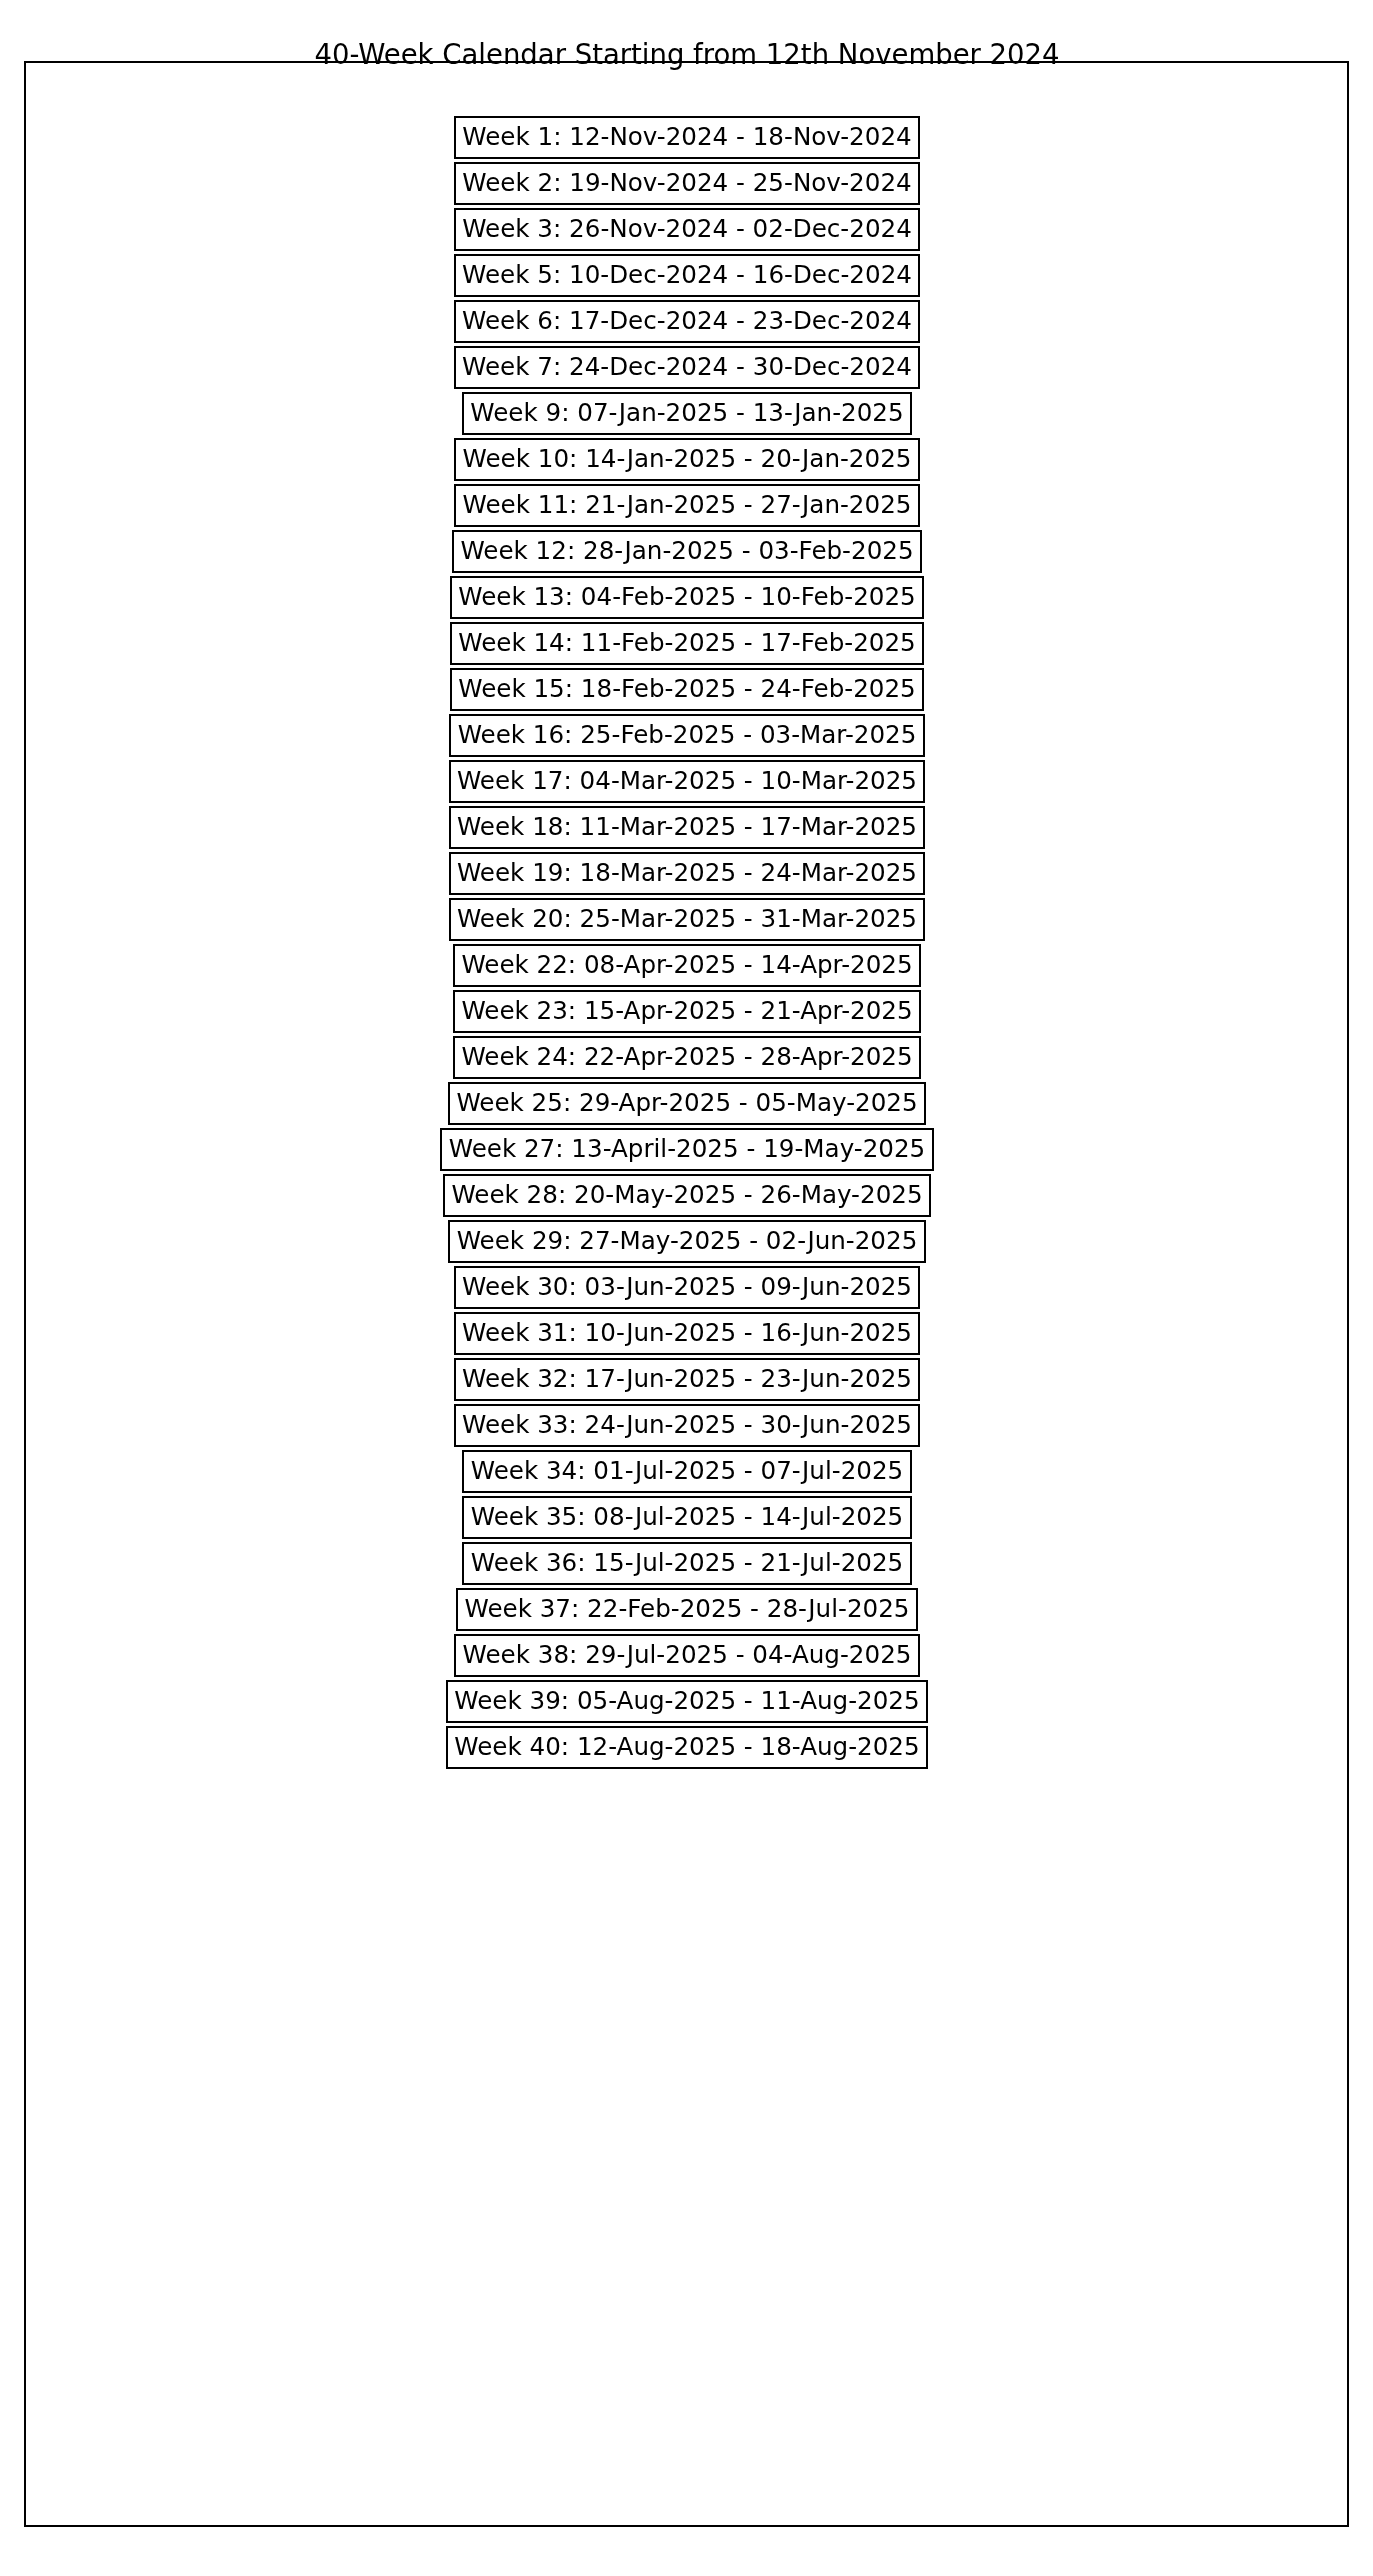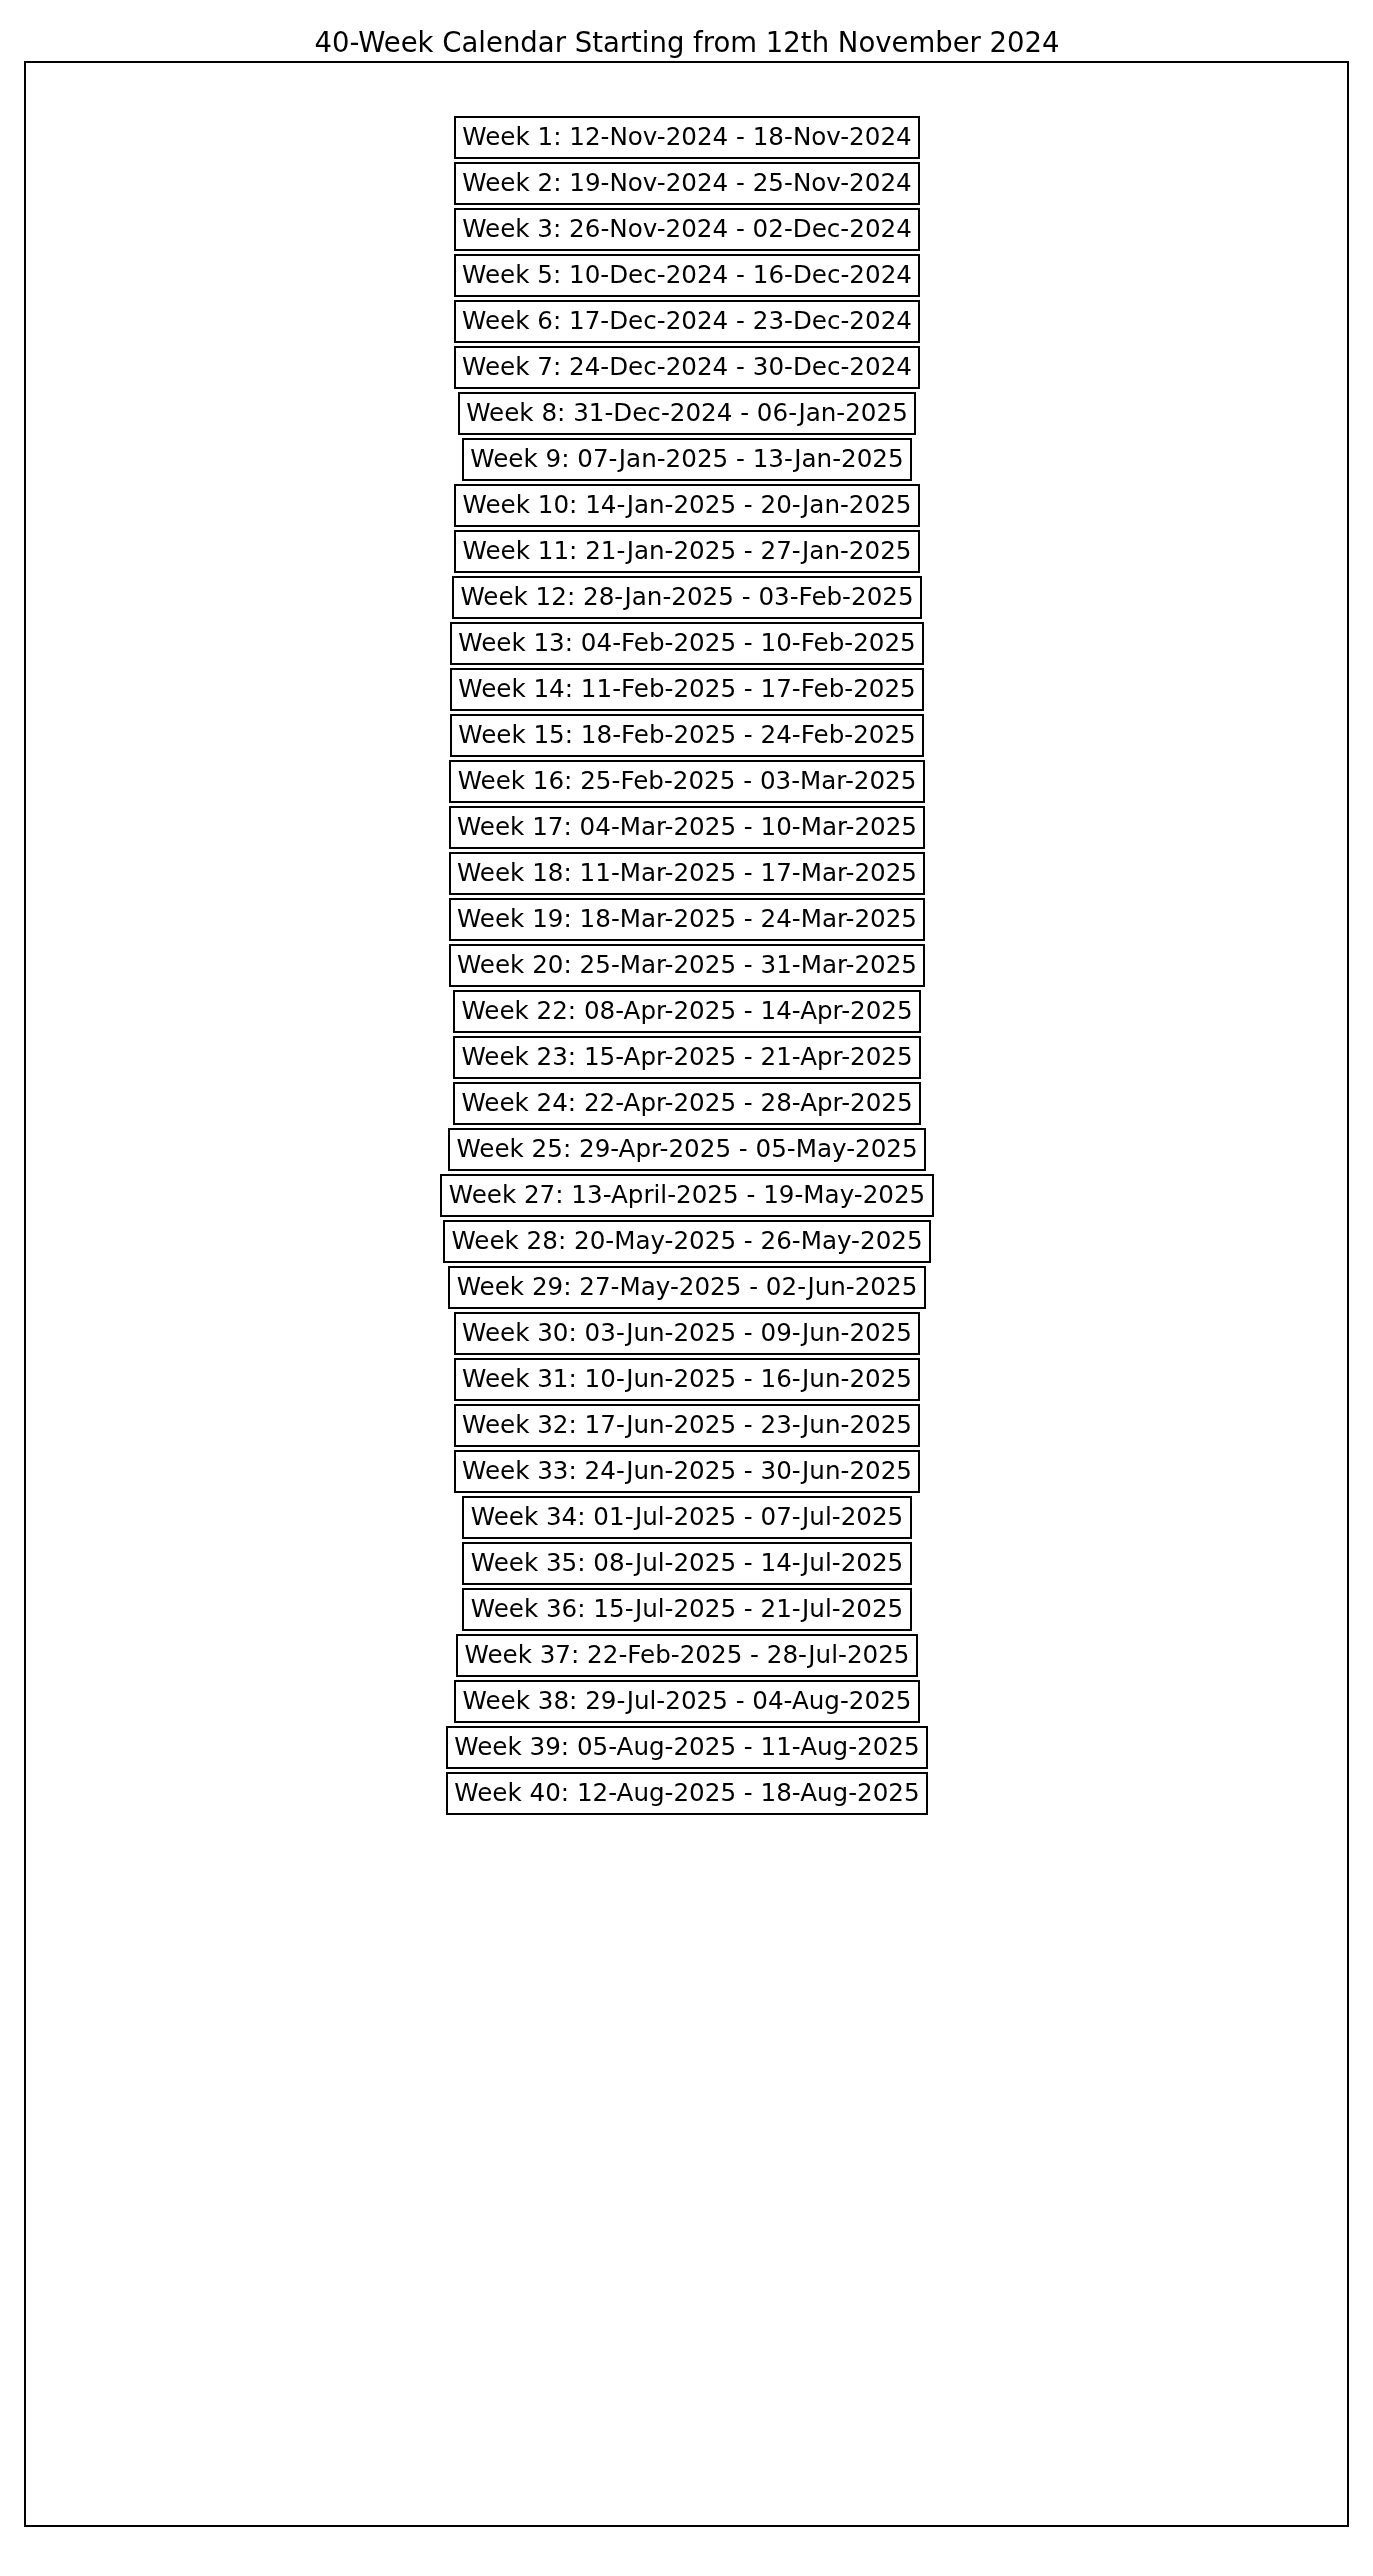--- a/index.html
+++ b/index.html
@@ -11,21 +11,21 @@
     position: relative;
     width: 1374px;
     height: 2576px;
     background: #ffffff;
     overflow: hidden;
     font-family: "DejaVu Sans", "Liberation Sans", sans-serif;
     color: #000000;
   }
   .title {
     position: absolute;
-    top: 26px;
+    top: 38px;
     left: 0;
     width: 100%;
     text-align: center;
     font-size: 27.5px;
     line-height: 33px;
     color: #000000;
     white-space: nowrap;
   }
   .frame {
     position: absolute;
@@ -85,23 +85,20 @@
       <span class="week-label">Week 3: 26-Nov-2024 - 02-Dec-2024</span>
     </div>
       <div class="week-box">
       <span class="week-label">Week 5: 10-Dec-2024 - 16-Dec-2024</span>
     </div>
       <div class="week-box">
       <span class="week-label">Week 6: 17-Dec-2024 - 23-Dec-2024</span>
     </div>
       <div class="week-box">
       <span class="week-label">Week 7: 24-Dec-2024 - 30-Dec-2024</span>
-    </div>
-      <div class="week-box">
-      <span class="week-label">Week 8: 31-Dec-2024 - 06-Jan-2025</span>
     </div>
       <div class="week-box">
       <span class="week-label">Week 9: 07-Jan-2025 - 13-Jan-2025</span>
     </div>
       <div class="week-box">
       <span class="week-label">Week 10: 14-Jan-2025 - 20-Jan-2025</span>
     </div>
       <div class="week-box">
       <span class="week-label">Week 11: 21-Jan-2025 - 27-Jan-2025</span>
     </div>

